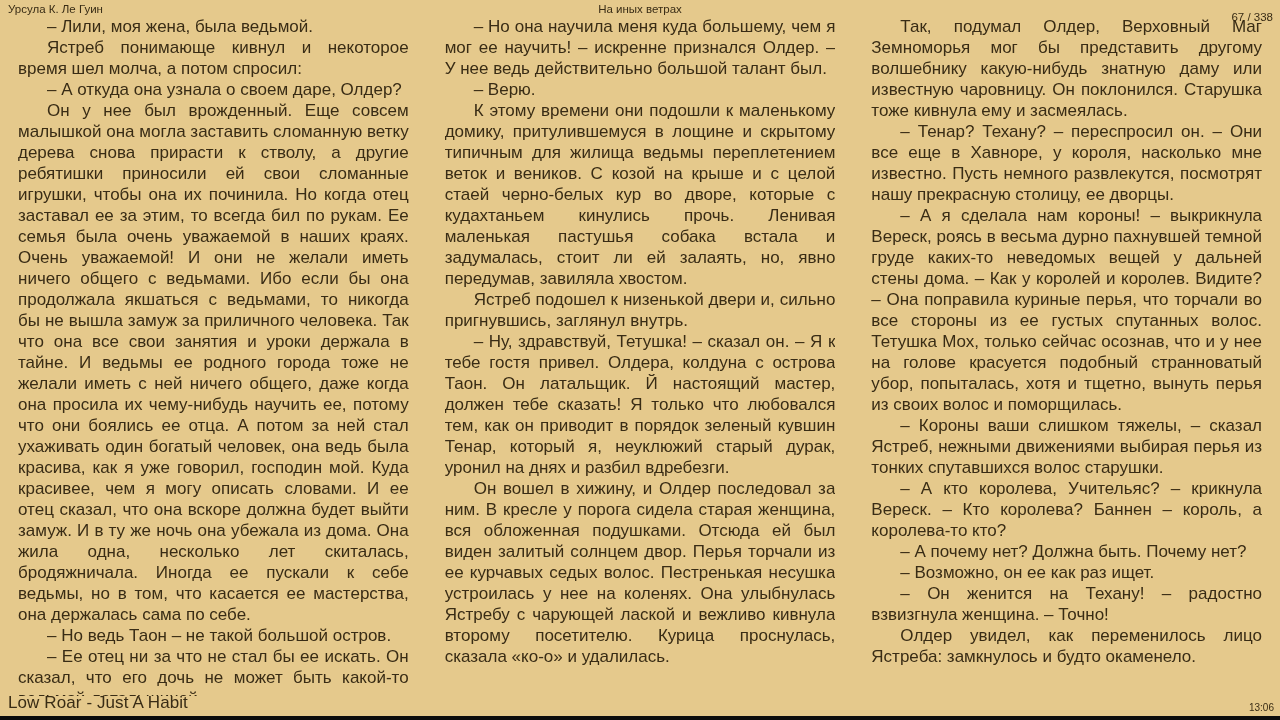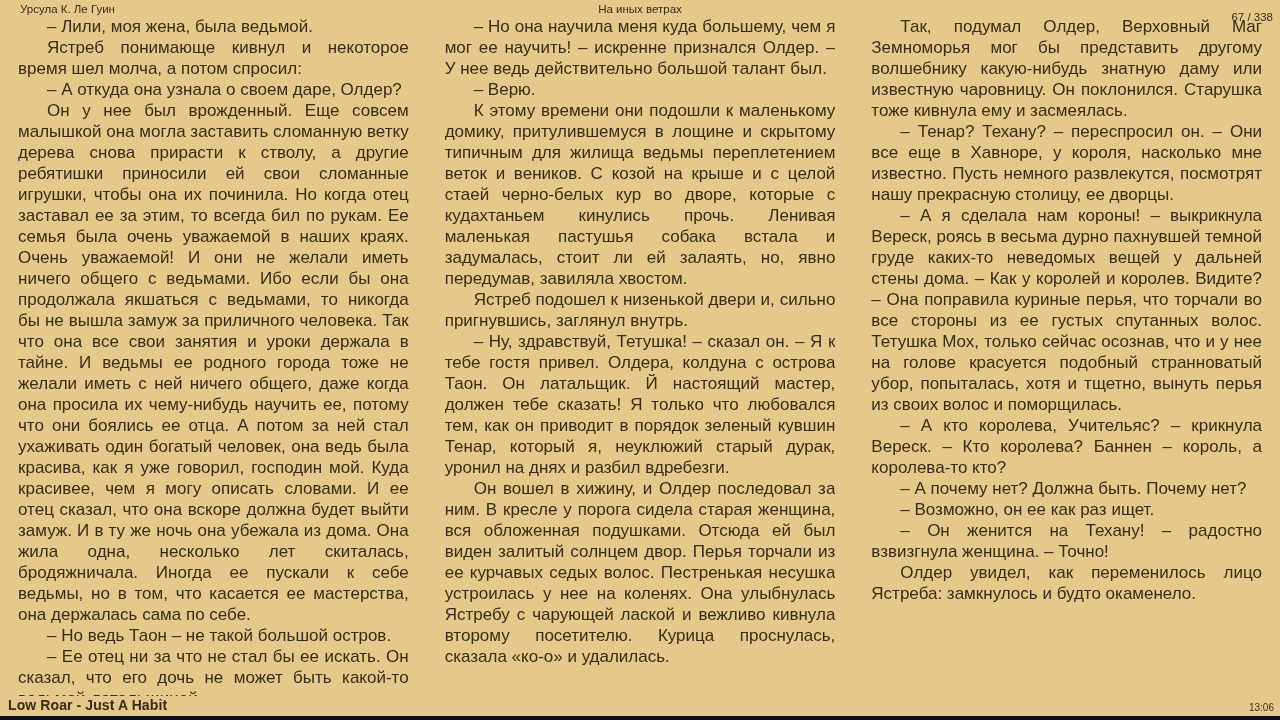--- a/index.html
+++ b/index.html
@@ -7,36 +7,36 @@
   body {
     background:#e5c98c;
     color:#392c15;
     font-family:"Liberation Sans", sans-serif;
     position:relative;
   }
   .header {
     position:absolute; top:0; left:0; right:0; height:17px;
     font-size:11.5px; line-height:15px;
   }
-  .header .author { position:absolute; left:20px; top:2px;text-align:right; }
+  .header .author { position:absolute; left:8px; top:2px;text-align:right; }
   .header .title  { position:absolute; left:50%; top:2px; transform:translateX(-50%); }
   .header .pages  { position:absolute; right:7px; top:10px; }
   .reader {
     position:absolute; top:16px; left:18px; right:18px; bottom:24px;
     display:flex; gap:36px; overflow:hidden;
   }
   .col {
     flex:1 1 0; min-width:0;
     font-size:17px; line-height:21px;
     text-align:justify; overflow:hidden;
   }
   .col p { text-indent:29px; }
   .footer-left {
     position:absolute; left:8px; bottom:7px;
-    font-size:14px; font-weight:bold; letter-spacing:0.1px;
+    font-size:17px; font-weight:normal; letter-spacing:0.1px;
   }
   .footer-right {
     position:absolute; right:6px; bottom:7px;
     font-size:10px;
   }
   .bottom-bar {
     position:absolute; left:0; right:0; bottom:0; height:4px;
     background:#0c0c0c;
   }
 </style>
@@ -65,20 +65,21 @@
     <p>К этому времени они подошли к маленькому домику, притулившемуся в лощине и скрытому типичным для жилища ведьмы переплетением веток и веников. С козой на крыше и с целой стаей черно-белых кур во дворе, которые с кудахтаньем кинулись прочь. Ленивая маленькая пастушья собака встала и задумалась, стоит ли ей залаять, но, явно передумав, завиляла хвостом.</p>
     <p>Ястреб подошел к низенькой двери и, сильно пригнувшись, заглянул внутрь.</p>
     <p>– Ну, здравствуй, Тетушка! – сказал он. – Я к тебе гостя привел. Олдера, колдуна с острова Таон. Он латальщик. Й настоящий мастер, должен тебе сказать! Я только что любовался тем, как он приводит в порядок зеленый кувшин Тенар, который я, неуклюжий старый дурак, уронил на днях и разбил вдребезги.</p>
     <p>Он вошел в хижину, и Олдер последовал за ним. В кресле у порога сидела старая женщина, вся обложенная подушками. Отсюда ей был виден залитый солнцем двор. Перья торчали из ее курчавых седых волос. Пестренькая несушка устроилась у нее на коленях. Она улыбнулась Ястребу с чарующей лаской и вежливо кивнула второму посетителю. Курица проснулась, сказала «ко-о» и удалилась.</p>
 
   </div>
   <div class="col">
     <p>Так, подумал Олдер, Верховный Маг Земноморья мог бы представить другому волшебнику какую-нибудь знатную даму или известную чаровницу. Он поклонился. Старушка тоже кивнула ему и засмеялась.</p>
     <p>– Тенар? Техану? – переспросил он. – Они все еще в Хавноре, у короля, насколько мне известно. Пусть немного развлекутся, посмотрят нашу прекрасную столицу, ее дворцы.</p>
     <p>– А я сделала нам короны! – выкрикнула Вереск, роясь в весьма дурно пахнувшей темной груде каких-то неведомых вещей у дальней стены дома. – Как у королей и королев. Видите? – Она поправила куриные перья, что торчали во все стороны из ее густых спутанных волос. Тетушка Мох, только сейчас осознав, что и у нее на голове красуется подобный странноватый убор, попыталась, хотя и тщетно, вынуть перья из своих волос и поморщилась.</p>
+    <p>– Короны ваши слишком тяжелы, – сказал Ястреб, нежными движениями выбирая перья из тонких спутавшихся волос старушки.</p>
     <p>– А кто королева, Учительяс? – крикнула Вереск. – Кто королева? Баннен – король, а королева-то кто?</p>
     <p>– А почему нет? Должна быть. Почему нет?</p>
     <p>– Возможно, он ее как раз ищет.</p>
     <p>– Он женится на Техану! – радостно взвизгнула женщина. – Точно!</p>
     <p>Олдер увидел, как переменилось лицо Ястреба: замкнулось и будто окаменело.</p>
   </div>
 </div>
 
 <div class="footer-left">Low Roar - Just A Habit</div>
 <div class="footer-right">13:06</div>

